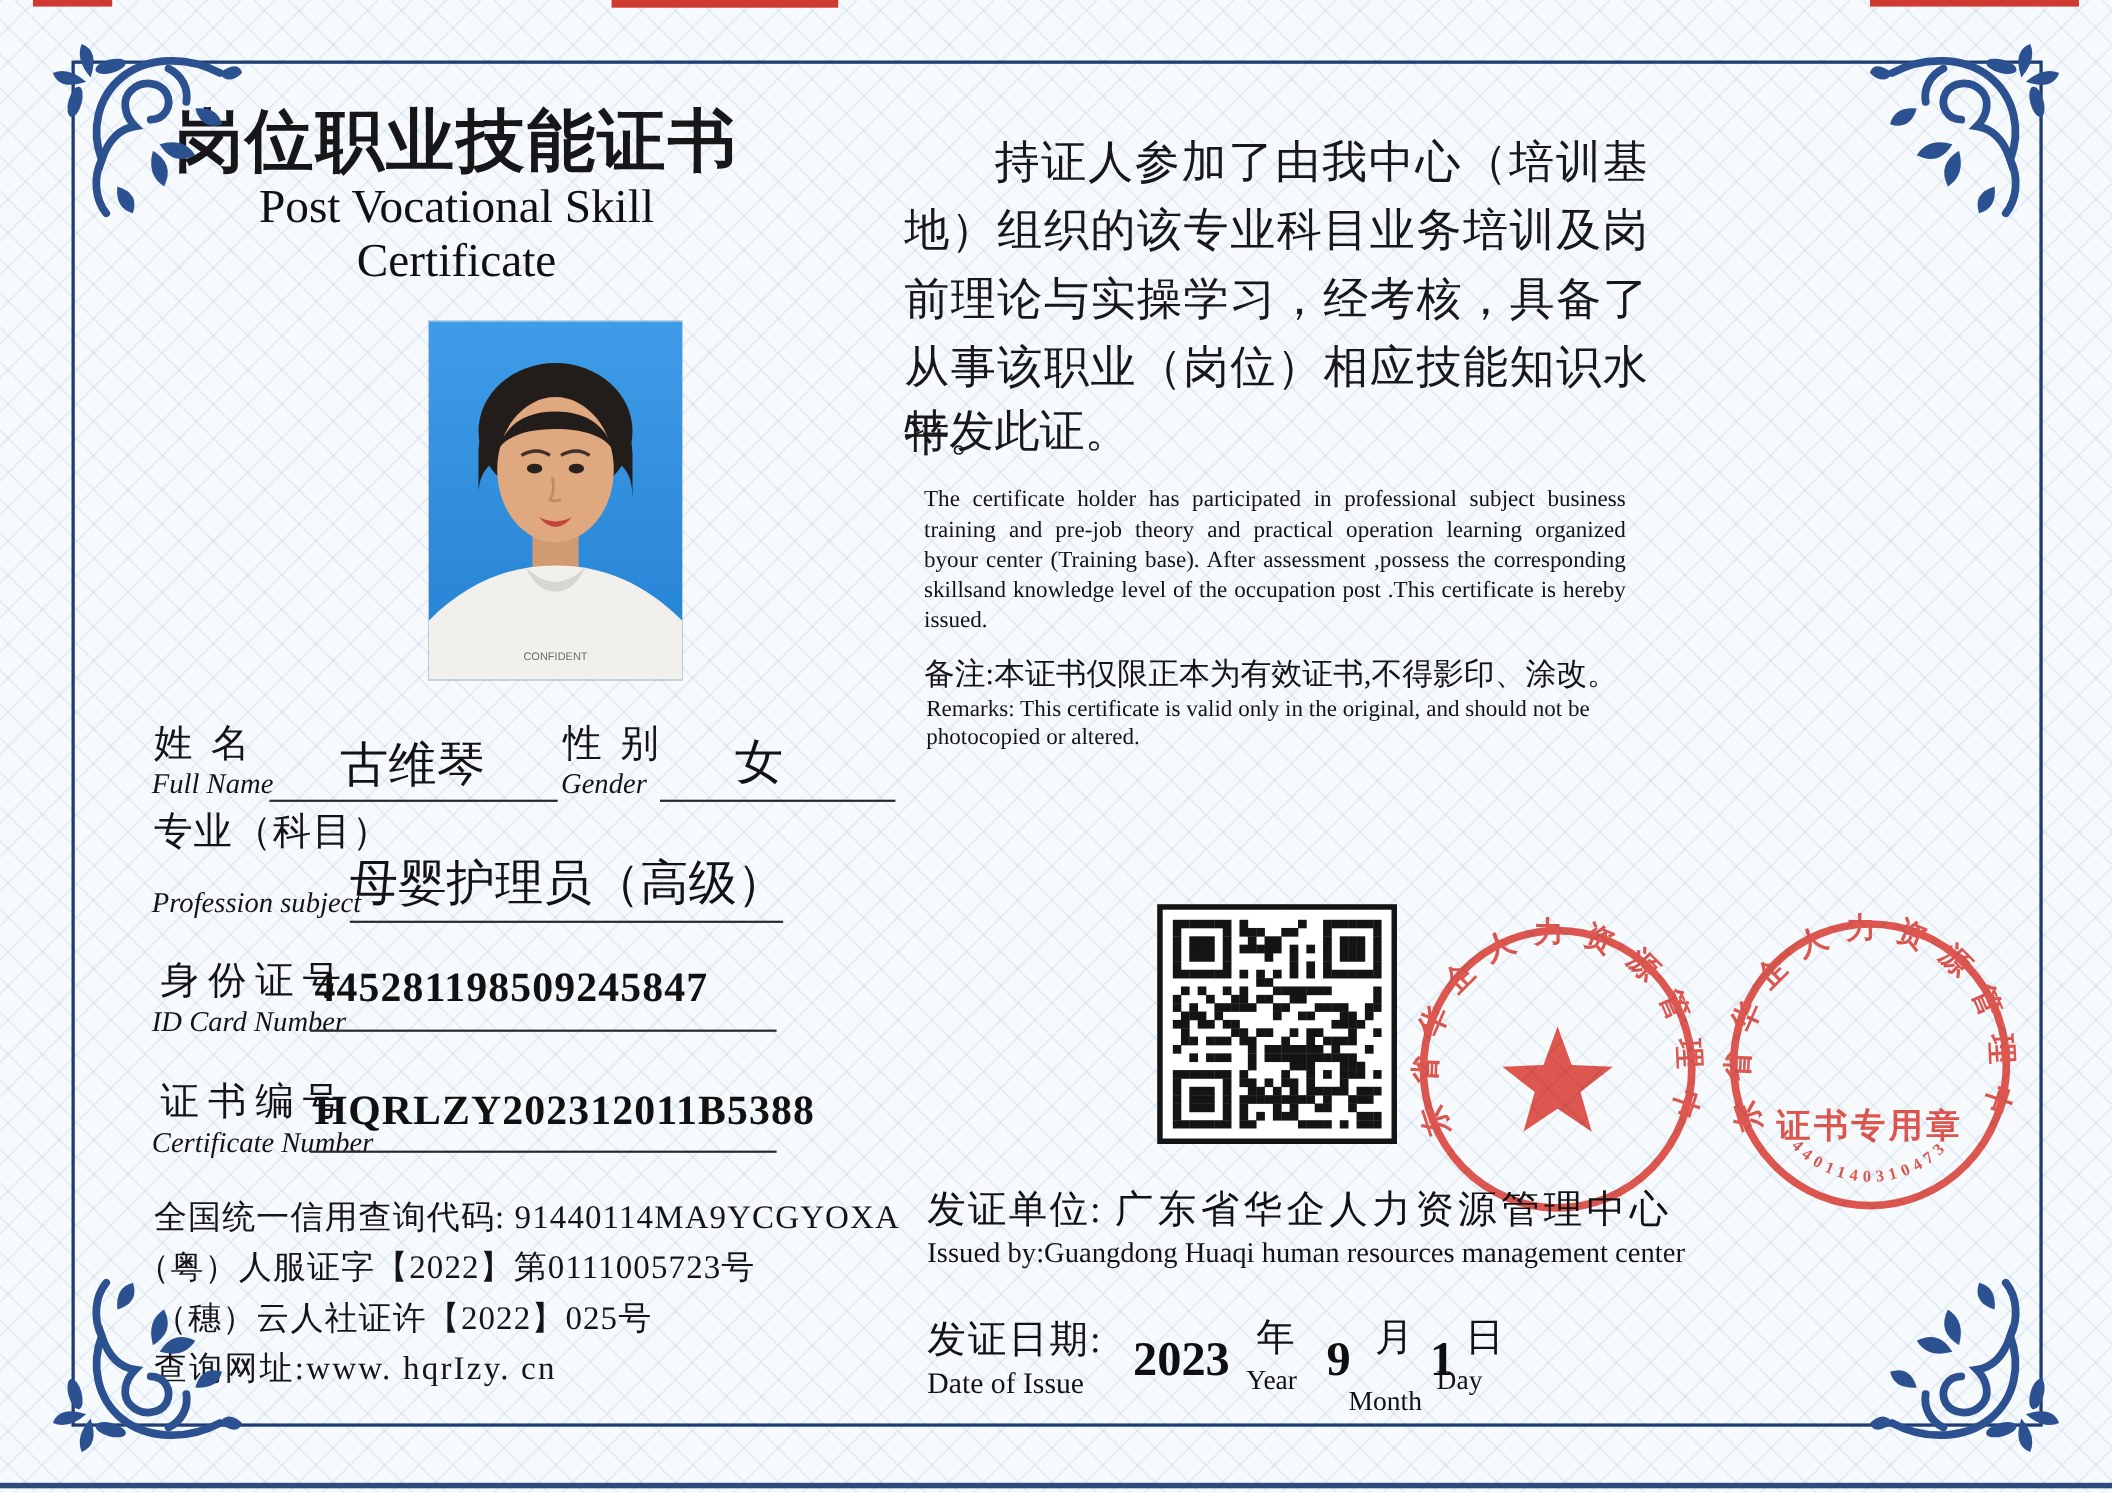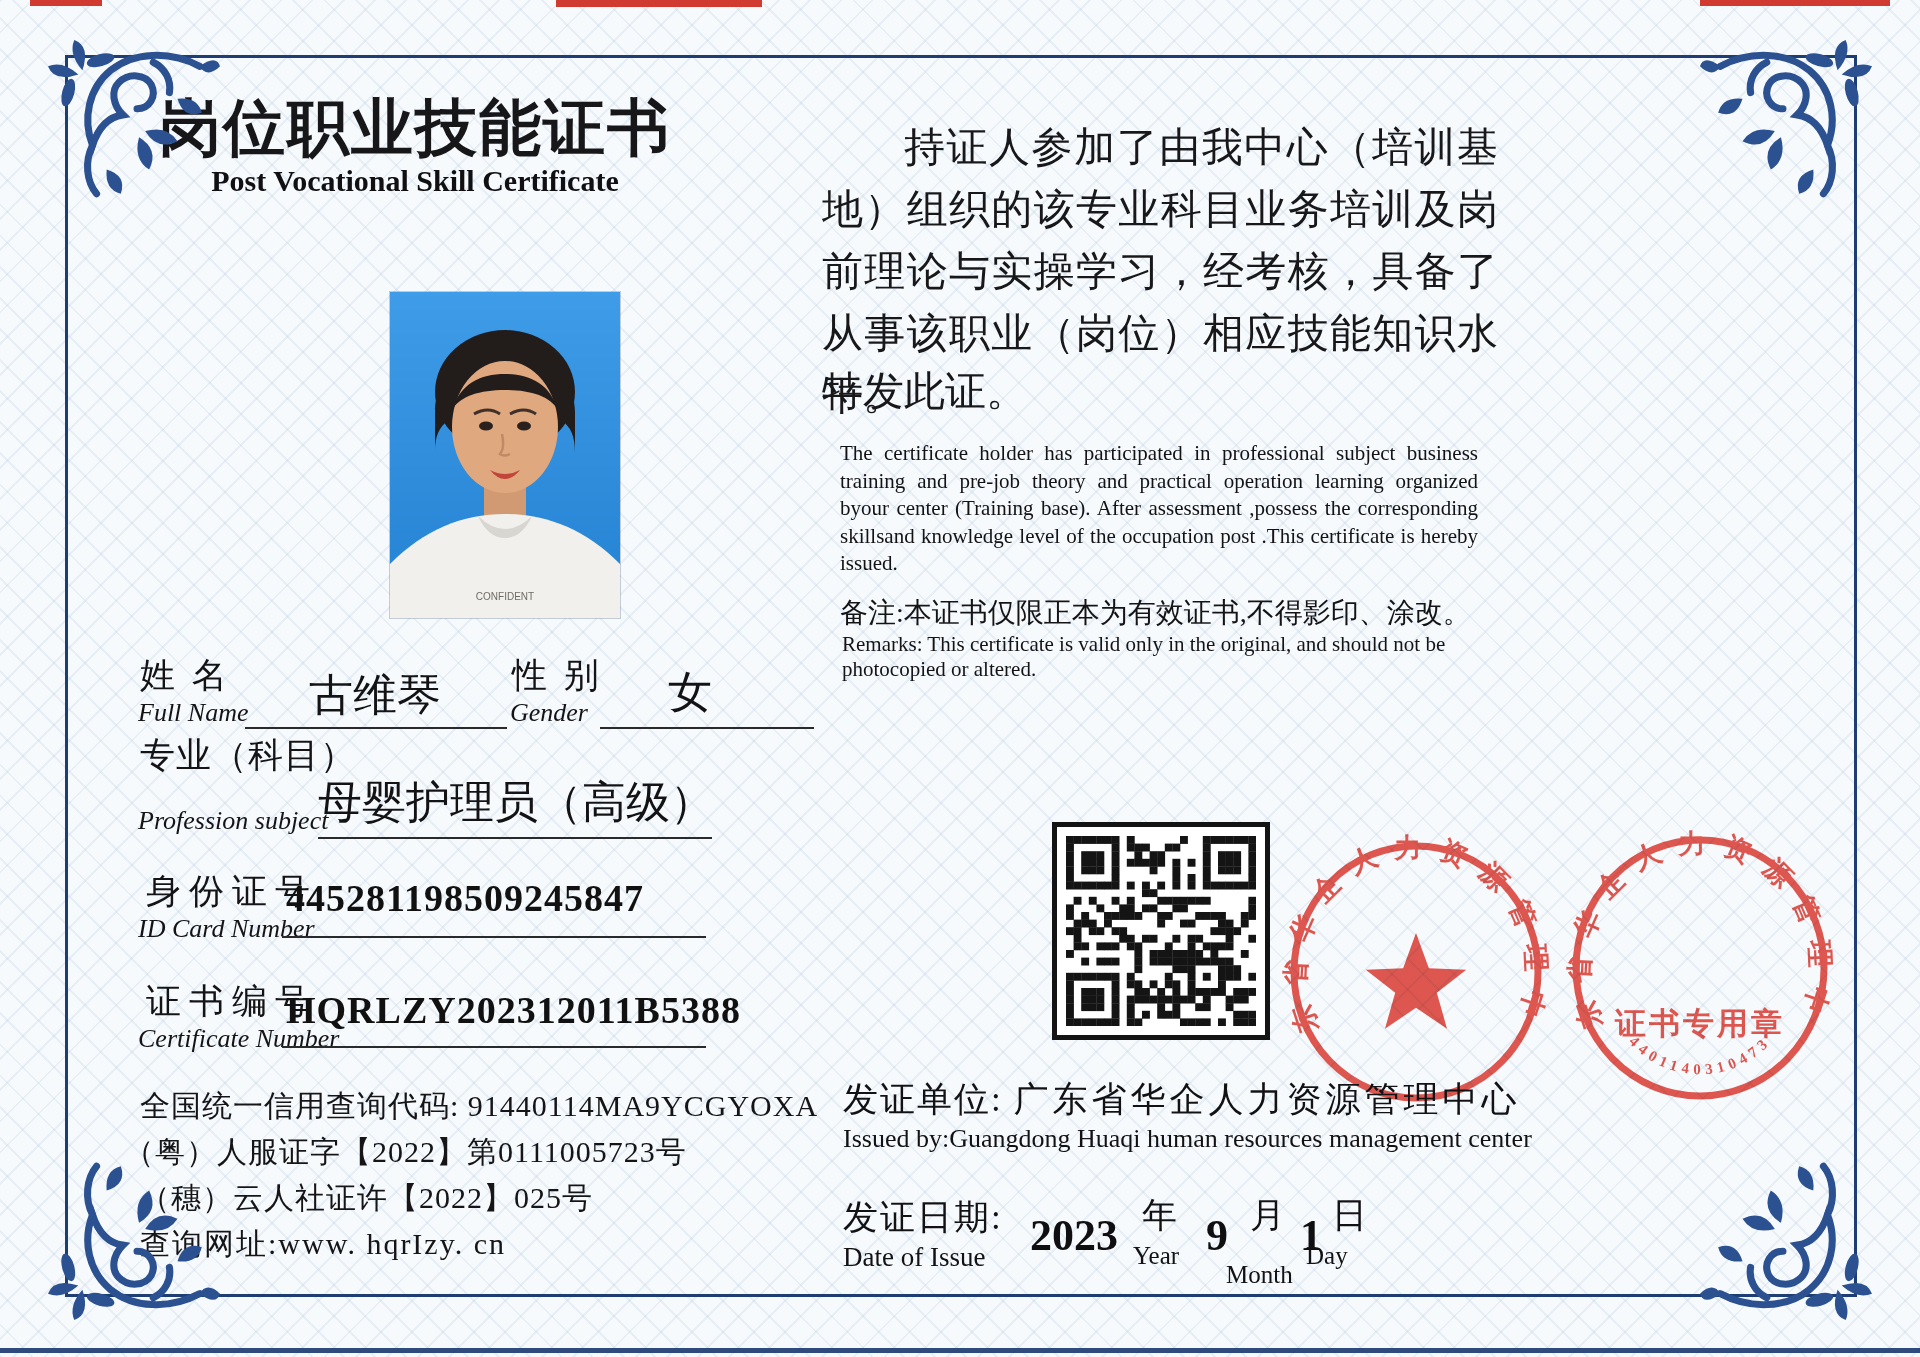--- a/index.html
+++ b/index.html
@@ -11,21 +11,21 @@
       repeating-linear-gradient(135deg, rgba(168,193,219,.20) 0 2px, rgba(0,0,0,0) 2px 22px);
     font-family:"Liberation Serif","DejaVu Serif",serif;color:#1b1b1c;
   }
   .abs{position:absolute;}
   .frame{left:65px;top:55px;width:1786px;height:1236px;border:3px solid #1e3e73;}
   .ornament{width:172px;height:172px;color:#2c5191;z-index:3;}
   .redstrip{background:#d03a30;z-index:4;}
   .bottomline{left:0;top:1348px;width:1920px;height:5px;background:#1d3c72;opacity:.92;}
 
   .title-cn{left:150px;top:86px;width:530px;text-align:center;font-size:62px;font-weight:700;color:#17171a;letter-spacing:2px;}
-  .title-en{left:150px;top:164px;width:530px;text-align:center;font-size:30px;font-weight:700;color:#101013;}
+  .title-en{left:150px;top:164px;width:530px;text-align:center;font-size:43px;font-weight:400;color:#101013;}
 
   .photo{left:390px;top:292px;width:230px;height:326px;box-shadow:0 0 0 1px rgba(40,70,110,.25);}
 
   .lbl-cn{font-size:35px;color:#141416;letter-spacing:4px;}
   .lbl-en{font-size:26px;color:#141416;font-style:italic;}
   .val{font-size:44px;font-weight:400;color:#131315;}
   .uline{height:2px;background:#2a2a2c;}
   .mono-num{font-size:38px;font-weight:600;letter-spacing:1px;color:#111;}
 
   .reg-line{font-size:30px;color:#151517;letter-spacing:1px;}

